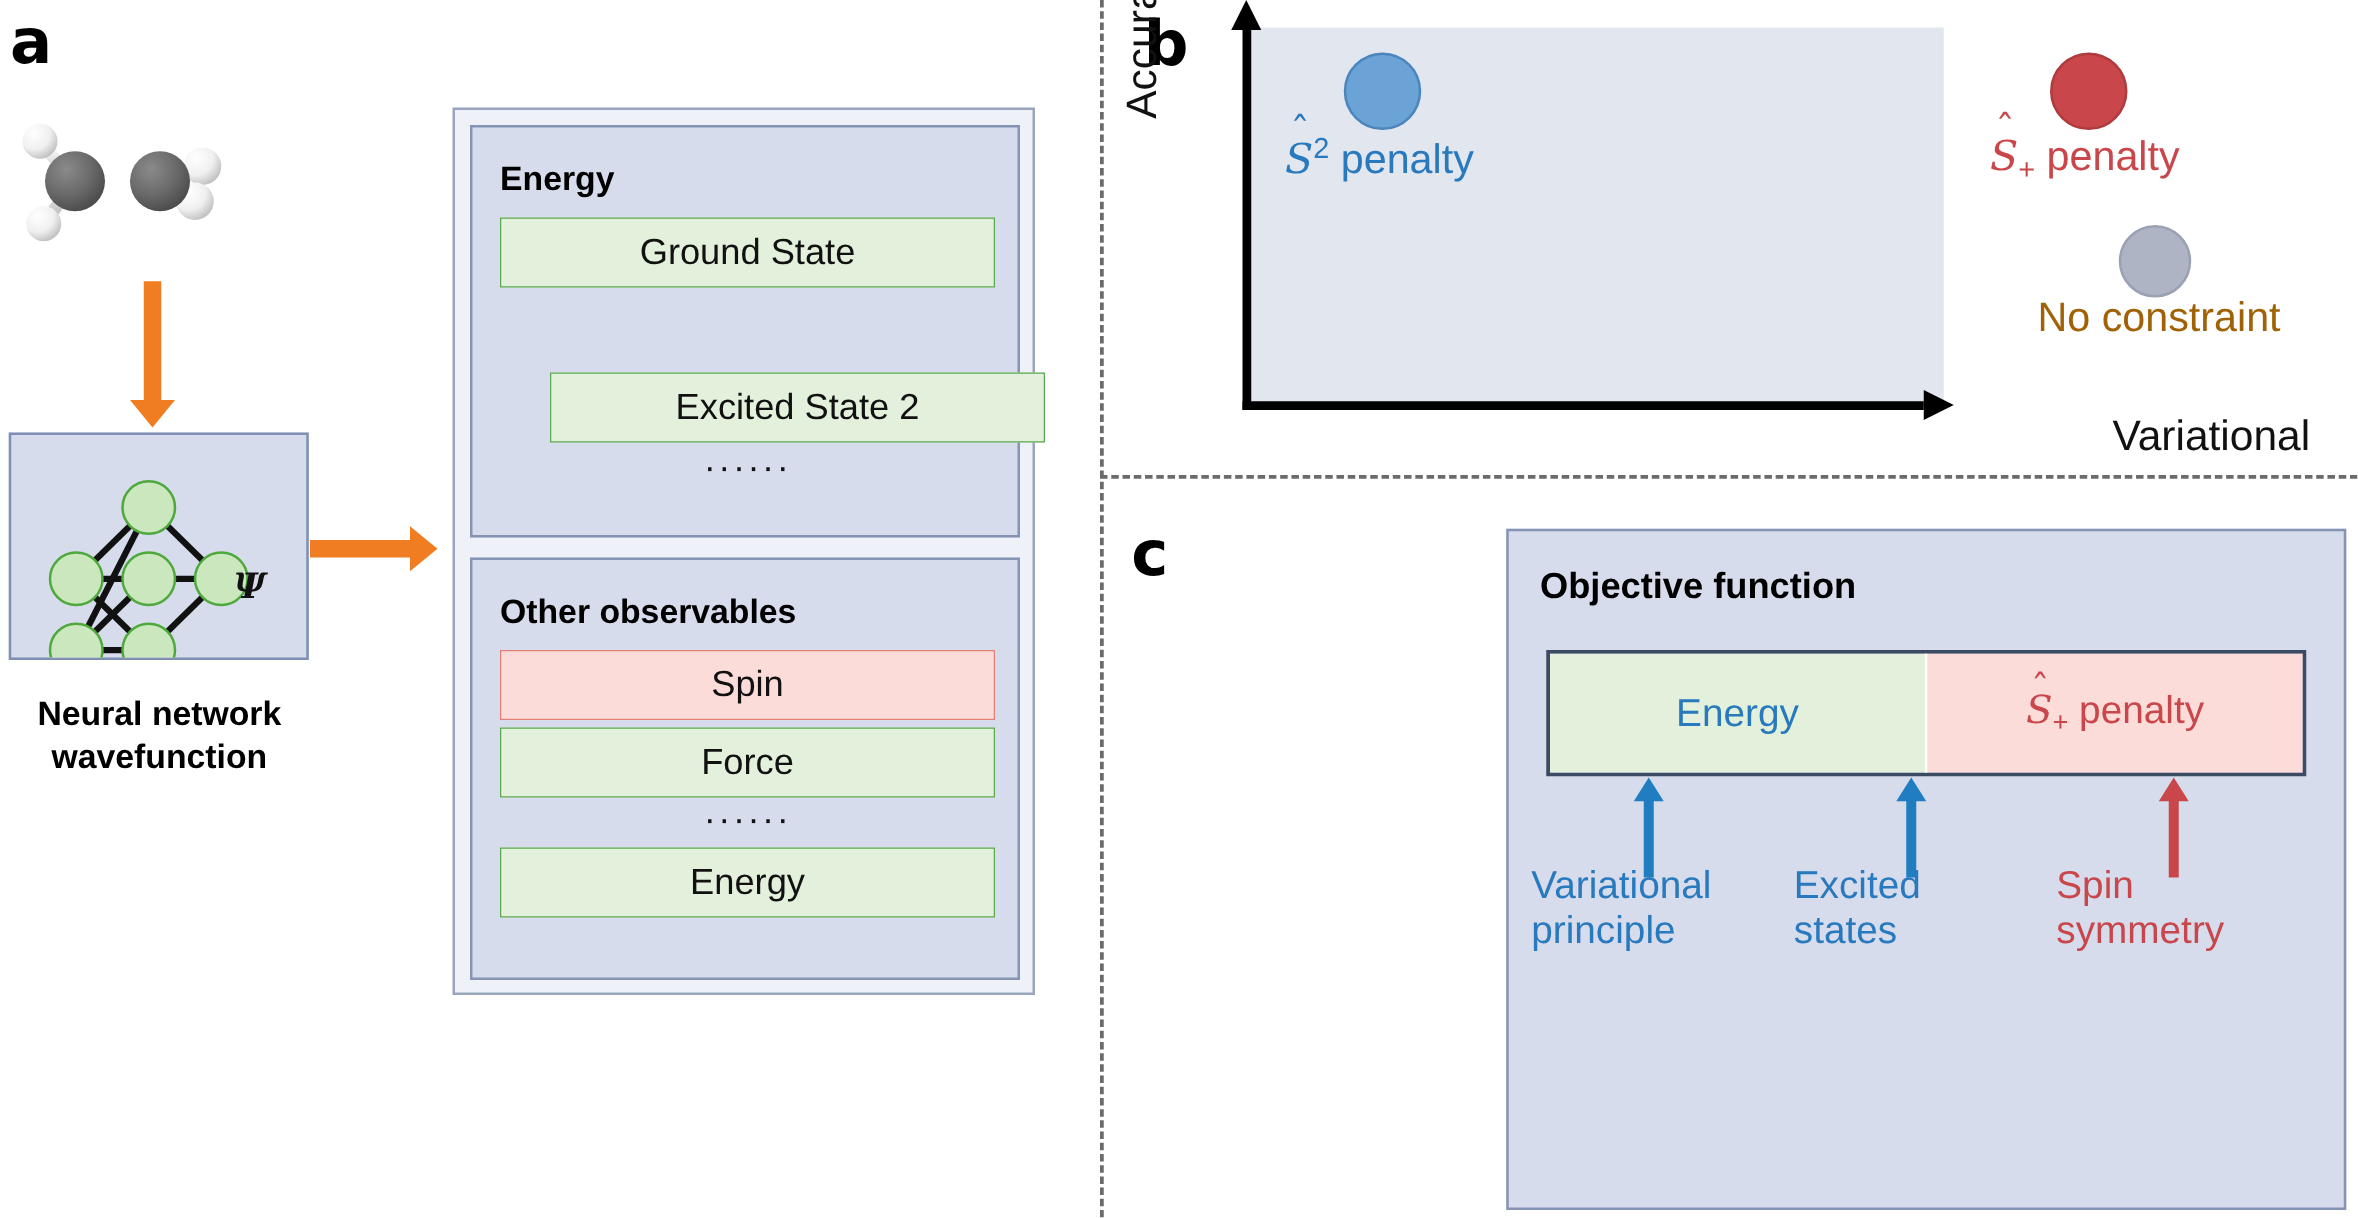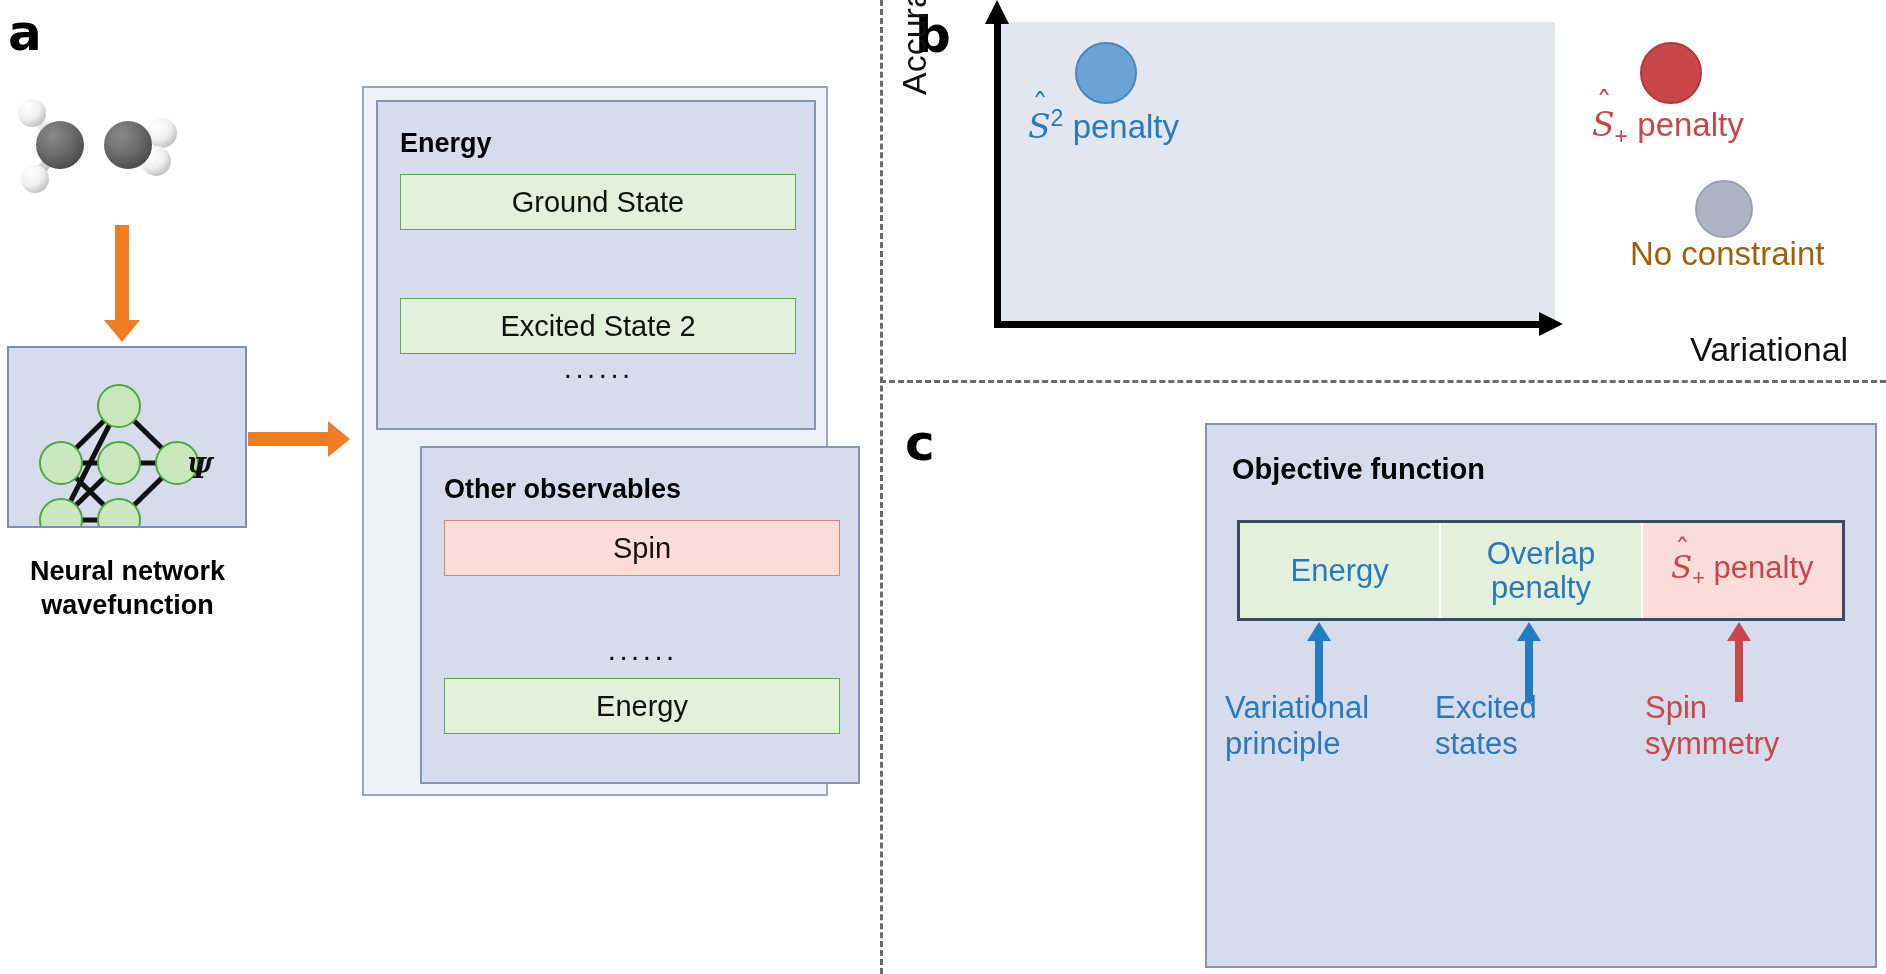--- a/index.html
+++ b/index.html
@@ -76,21 +76,21 @@
   
   .a-outer{
     position:absolute;left:362px;top:86px;width:466px;height:710px;
     background:#eef1f7;border:2px solid #9aa6bd;box-sizing:border-box;
   }
   .group-box{
     position:absolute;left:12px;width:440px;
     background:#d7dced;border:2px solid #8694b4;box-sizing:border-box;
   }
   #energy-group{top:12px;height:330px;}
-  #other-group{top:358px;height:338px;margin-left:44px;}
+  #other-group{top:358px;height:338px;}
   .group-title{
     position:absolute;left:22px;top:26px;
     font-weight:bold;font-size:27px;color:#000;
   }
   .item-box{
     position:absolute;left:22px;width:396px;height:56px;
     box-sizing:border-box;
     display:flex;align-items:center;justify-content:center;
     font-size:29px;color:#111;
   }
@@ -262,27 +262,28 @@
 <div class="nn-caption"><span style="white-space:pre-line">Neural network
 wavefunction</span></div>
 
 <div class="arrow-right"></div>
 
 <div class="a-outer">
 
   <div class="group-box" id="energy-group">
     <div class="group-title">Energy</div>
     <div class="item-box item-green" style="top:72px;">Ground State</div>
-    <div class="item-box item-green" style="top:196px;">Excited State 2</div>
+    <div class="item-box item-green" style="top:196px;margin-left:40px;">Excited State 2</div>
     <div class="dots" style="top:256px;">······</div>
   </div>
 
   <div class="group-box" id="other-group">
     <div class="group-title">Other observables</div>
     <div class="item-box item-pink" style="top:72px;">Spin</div>
+    <div class="item-box item-green" style="top:134px;">Force</div>
     <div class="dots" style="top:192px;">······</div>
     <div class="item-box item-green" style="top:230px;">Energy</div>
   </div>
 
 </div>
 
 <div class="panel-letter" style="left:915px;top:10px;">b</div>
 
 <div class="b-plot"></div>
 <div class="axis-y"></div>
@@ -304,24 +305,20 @@
 
 <div class="dot-label" id="lbl-none">No constraint</div>
 
 <div class="panel-letter" style="left:905px;top:418px;">c</div>
 
 <div class="c-box"></div>
 <div class="c-title">Objective function</div>
 
 <div class="obj-row">
   <div class="obj-cell cell-green cell-div">Energy</div>
-  <div class="obj-cell cell-green cell-div">
-      <span style="white-space:pre-line">Overlap
-penalty</span>
-    </div>
   <div class="obj-cell cell-pink">
     <span><span class="hat-var" style="position: relative; display: inline-block;">S<span style="position: absolute; left: 50%; top: -0.52em; transform: translateX(-45%); font-style: normal; font-size: 0.95em; line-height: 1;">ˆ</span></span><span class="sub">+</span>&nbsp;<span>penalty</span></span>
   </div>
 </div>
 
 <div class="up-arrow" id="arr-1"></div>
 <div class="up-arrow" id="arr-2"></div>
 <div class="up-arrow" id="arr-3"></div>
 
 <div class="foot-label" id="foot-1"><span style="white-space:pre-line">Variational

